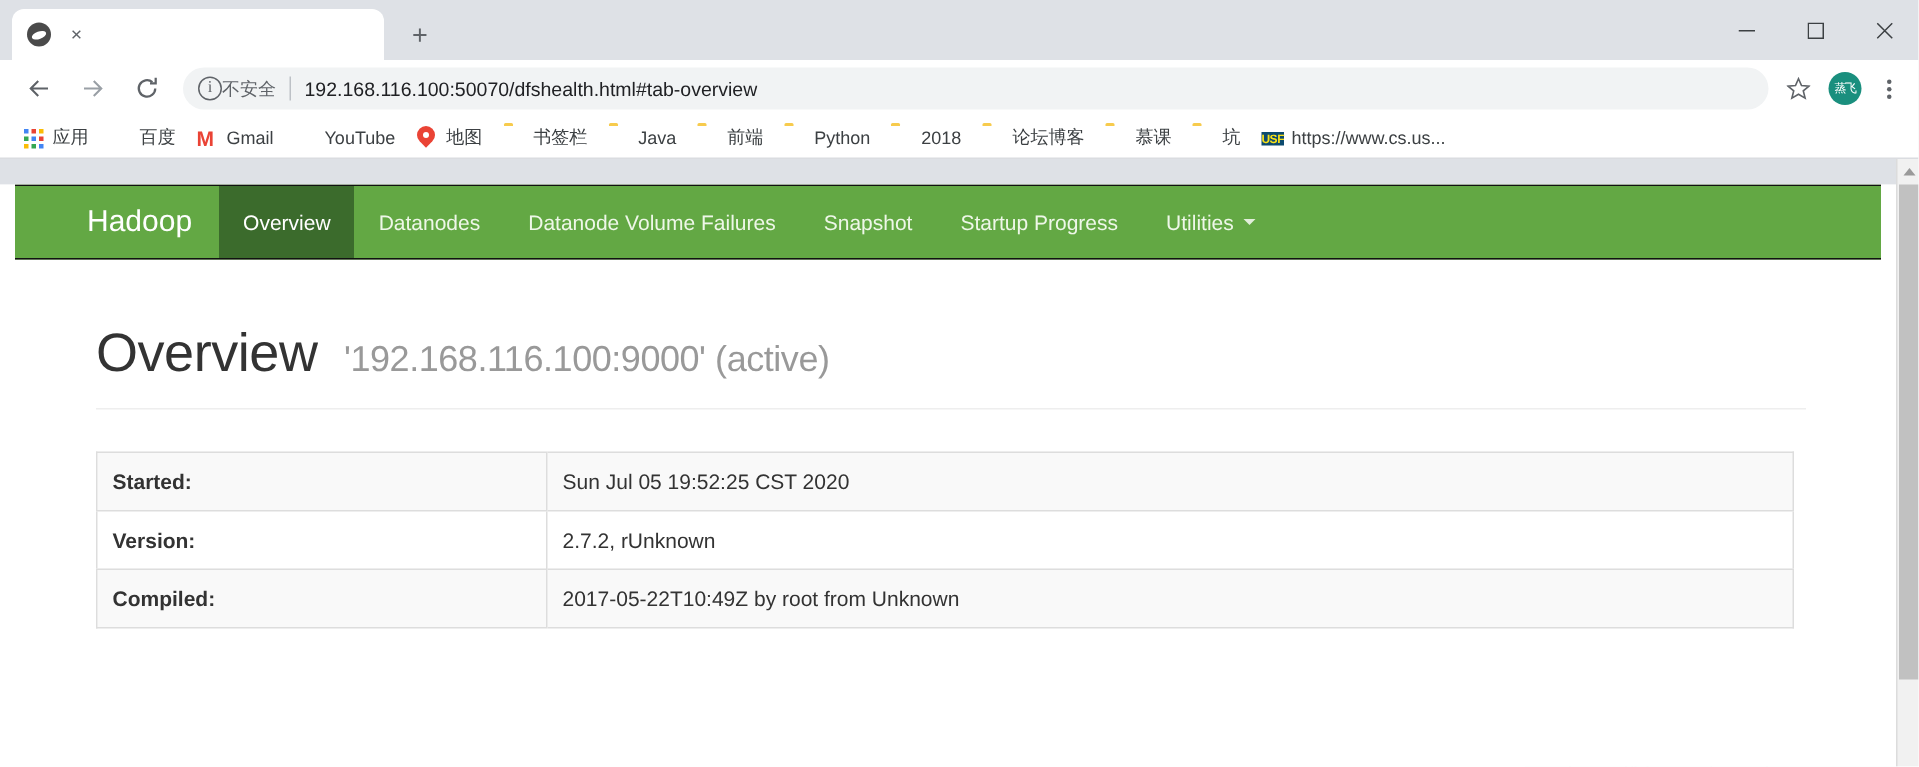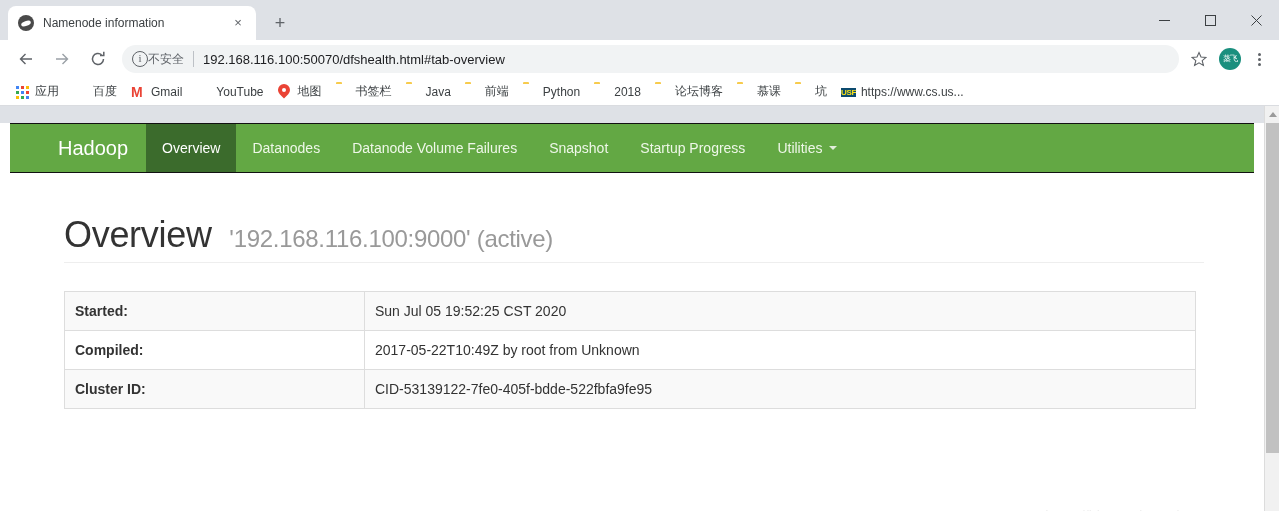--- a/index.html
+++ b/index.html
@@ -145,21 +145,21 @@
     padding: 0 16px; white-space: nowrap;
   }
   .navlink.active { background: #3b6b2c; color: #ffffff; }
   .caret {
     display:inline-block; margin-left:6px;
     border-left:4px solid transparent; border-right:4px solid transparent;
     border-top:4px solid #e2eedb;
   }
 
   .content { padding: 0 64px; }
-  .page-header { margin-top: 42px; padding-bottom: 7px; border-bottom: 1px solid #eeeeee;
+  .page-header { margin-top: 42px; padding-bottom: 17px; border-bottom: 1px solid #eeeeee;
                  width: 1140px; }
   h1.title { margin: 0; font-size: 36px; font-weight: normal; color: #333333;
              line-height: 1.1; letter-spacing: -0.3px; }
   h1.title small { font-size: 24px; color: #999999; font-weight: normal; margin-left: 8px; }
 
   table.overview { margin-top: 28px; width: 1132px; border-collapse: collapse;
                    border: 1px solid #dddddd; font-size: 14px; }
   table.overview td { border-top: 1px solid #dddddd; padding: 11px 11px 11px 10px;
                       color: #333333; vertical-align: middle; }
   table.overview tr:first-child td { border-top: none; }
@@ -181,21 +181,20 @@
               background:#c1c1c1; }
 </style>
 </head>
 <body>
 
 <div id="browser">
 
   <div class="tabstrip">
     <div class="tab">
       <span class="tab-favicon"></span>
-      <span class="tab-title">Namenode information</span>
       <span class="tab-close">×</span>
     </div>
     <div class="newtab">+</div>
     <div class="wincontrols">
       <div class="wc">
         <svg width="11" height="11" viewBox="0 0 11 11">
             <rect x="0" y="5" width="11" height="1" fill="#3c4043"></rect>
           </svg>
       </div>
       <div class="wc">
@@ -352,27 +351,27 @@
           </h1>
         </div>
 
         <table class="overview">
           <tbody>
             <tr>
               <td class="key">Started:</td>
               <td>Sun Jul 05 19:52:25 CST 2020</td>
             </tr>
             <tr>
+              <td class="key">Version:</td>
+              <td>2.7.2, rUnknown</td>
+            </tr>
+            <tr>
               <td class="key">Compiled:</td>
               <td>2017-05-22T10:49Z by root from Unknown</td>
             </tr>
-            <tr>
-              <td class="key">Cluster ID:</td>
-              <td>CID-53139122-7fe0-405f-bdde-522fbfa9fe95</td>
-            </tr>
           </tbody>
         </table>
       </div>
 
       <div class="watermark">https://blog.csdn.net/Nerver_77</div>
     </div>
   </div>
 
   <div class="scrollbar">
     <div class="sb-up">

